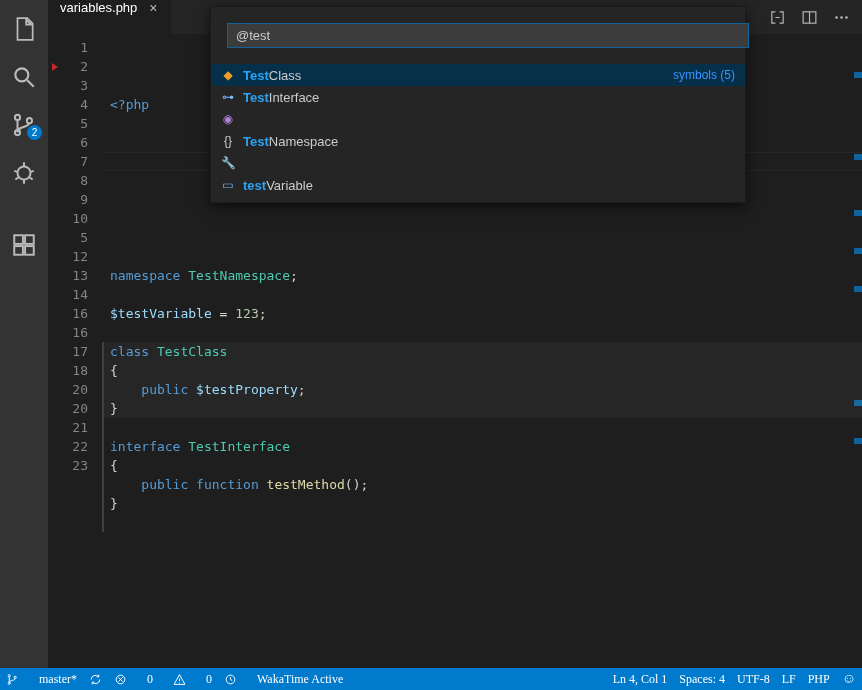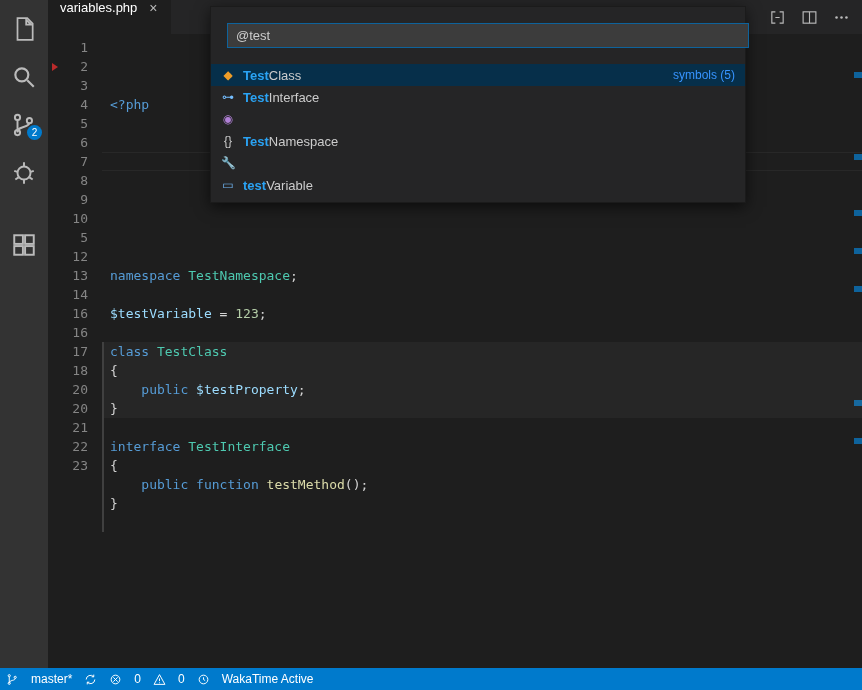--- a/index.html
+++ b/index.html
@@ -152,22 +152,22 @@
   .qo-row.selected { background: #062f4a; }
   .qo-icon { width: 14px; text-align: center; flex: 0 0 14px; font-size: 12px; color: #c586c0; }
   .qo-label { flex: 1 1 auto; font-size: 13px; color: #ccc; overflow: hidden; text-overflow: ellipsis; white-space: nowrap; }
   .qo-label .match { color: #2aa3f4; font-weight: 600; text-align: right; }
   .qo-detail { font-size: 11px; color: #8a8a8a; margin-left: 4px; }
   .qo-aside { font-size: 12px; color: #3794ff; }
 
   
   .status-group { display: flex; align-items: center; height: 100%; }
   .status-item {
-    display: flex; align-items: center; gap: 12px;
-    padding: 0 6px; height: 100%; cursor: pointer;
+    display: flex; align-items: center; gap: 20px;
+    padding: 0 6px; height: 100%; cursor: pointer; font-family: Liberation Serif, serif;
   }
   .status-spacer { flex: 1 1 auto; }
   .status-item svg { width: 13px; height: 13px; fill: #fff; }
   .status-item .smile { font-size: 14px; }
 
 </style>
 </head>
 <body>
 
 <div class="workbench">
@@ -341,13 +341,33 @@
     </div>
     <div class="status-item">
       <svg viewBox="0 0 24 24">
           <circle cx="12" cy="12" r="8" fill="none" stroke="#fff" stroke-width="1.8"></circle>
           <path d="M12 8v4l3 2" fill="none" stroke="#fff" stroke-width="1.8"></path>
         </svg>
       <span>WakaTime Active</span>
     </div>
   </div>
   <div class="status-spacer"></div>
+  <div class="status-group">
+    <div class="status-item">
+      <span>Ln 4, Col 1</span>
+    </div>
+    <div class="status-item">
+      <span>Spaces: 4</span>
+    </div>
+    <div class="status-item">
+      <span>UTF-8</span>
+    </div>
+    <div class="status-item">
+      <span>LF</span>
+    </div>
+    <div class="status-item">
+      <span>PHP</span>
+    </div>
+    <div class="status-item">
+      <span class="smile">☺</span>
+    </div>
+  </div>
 </div>
 
 </body></html>

